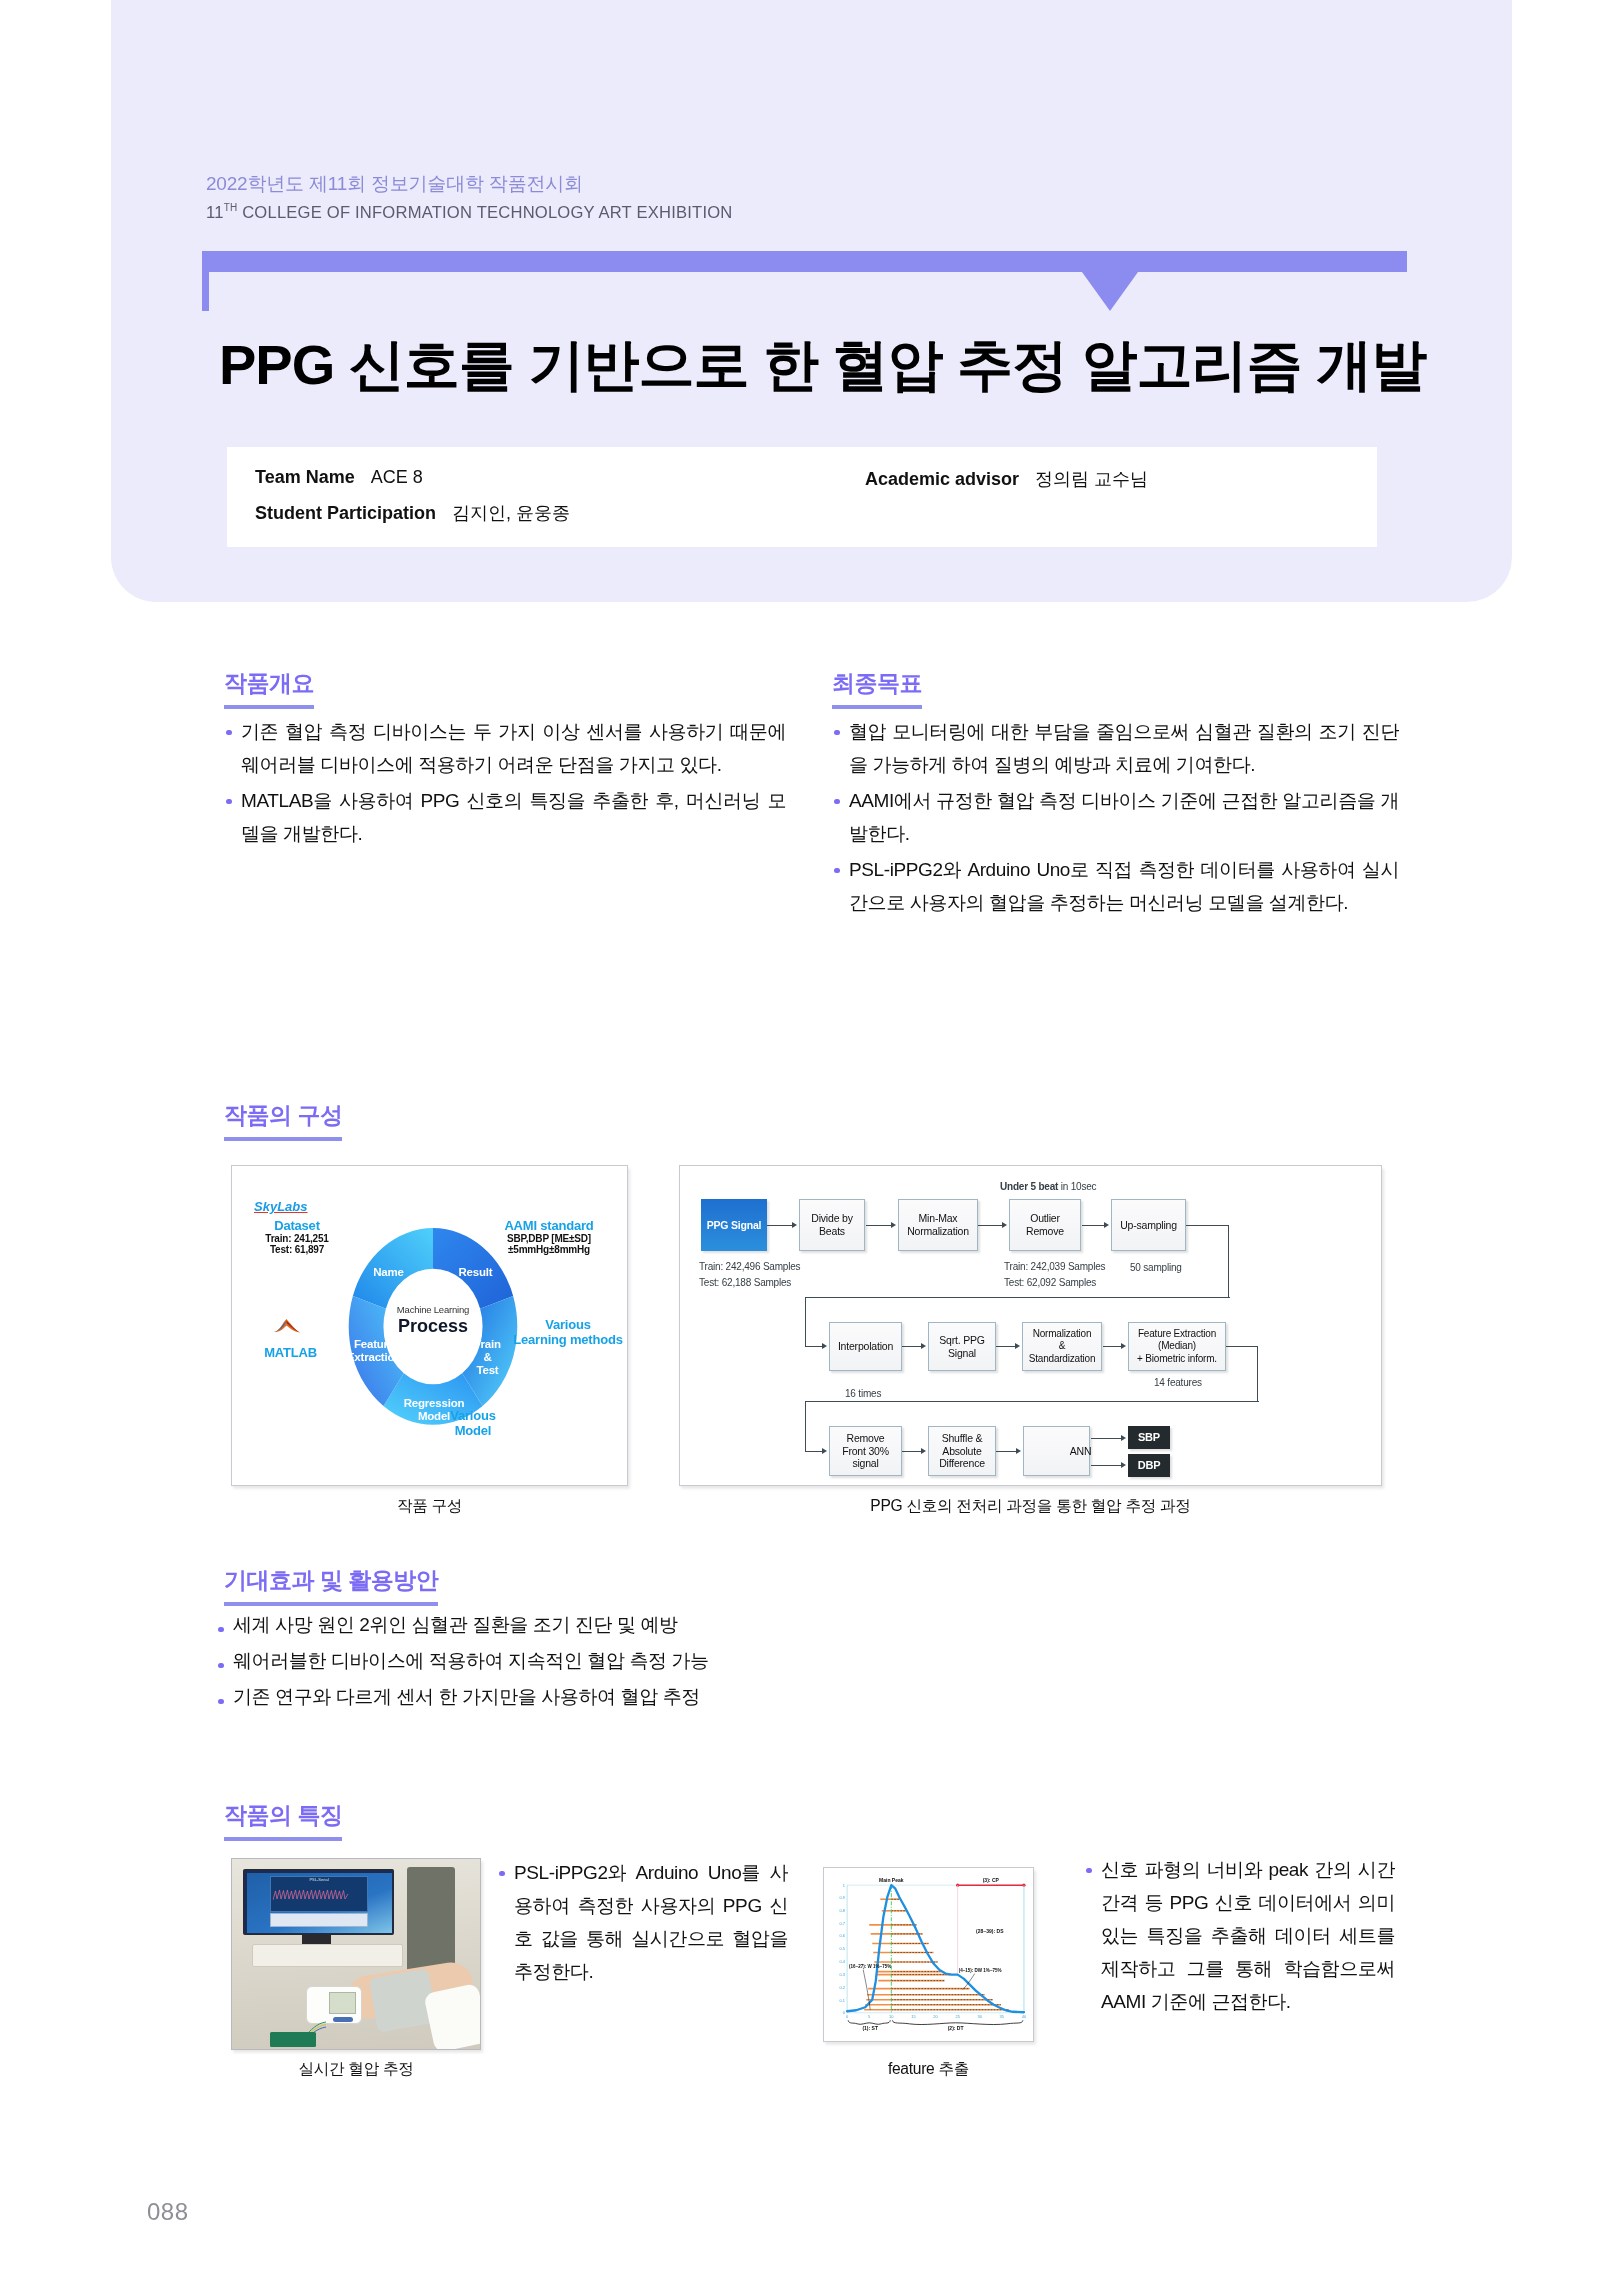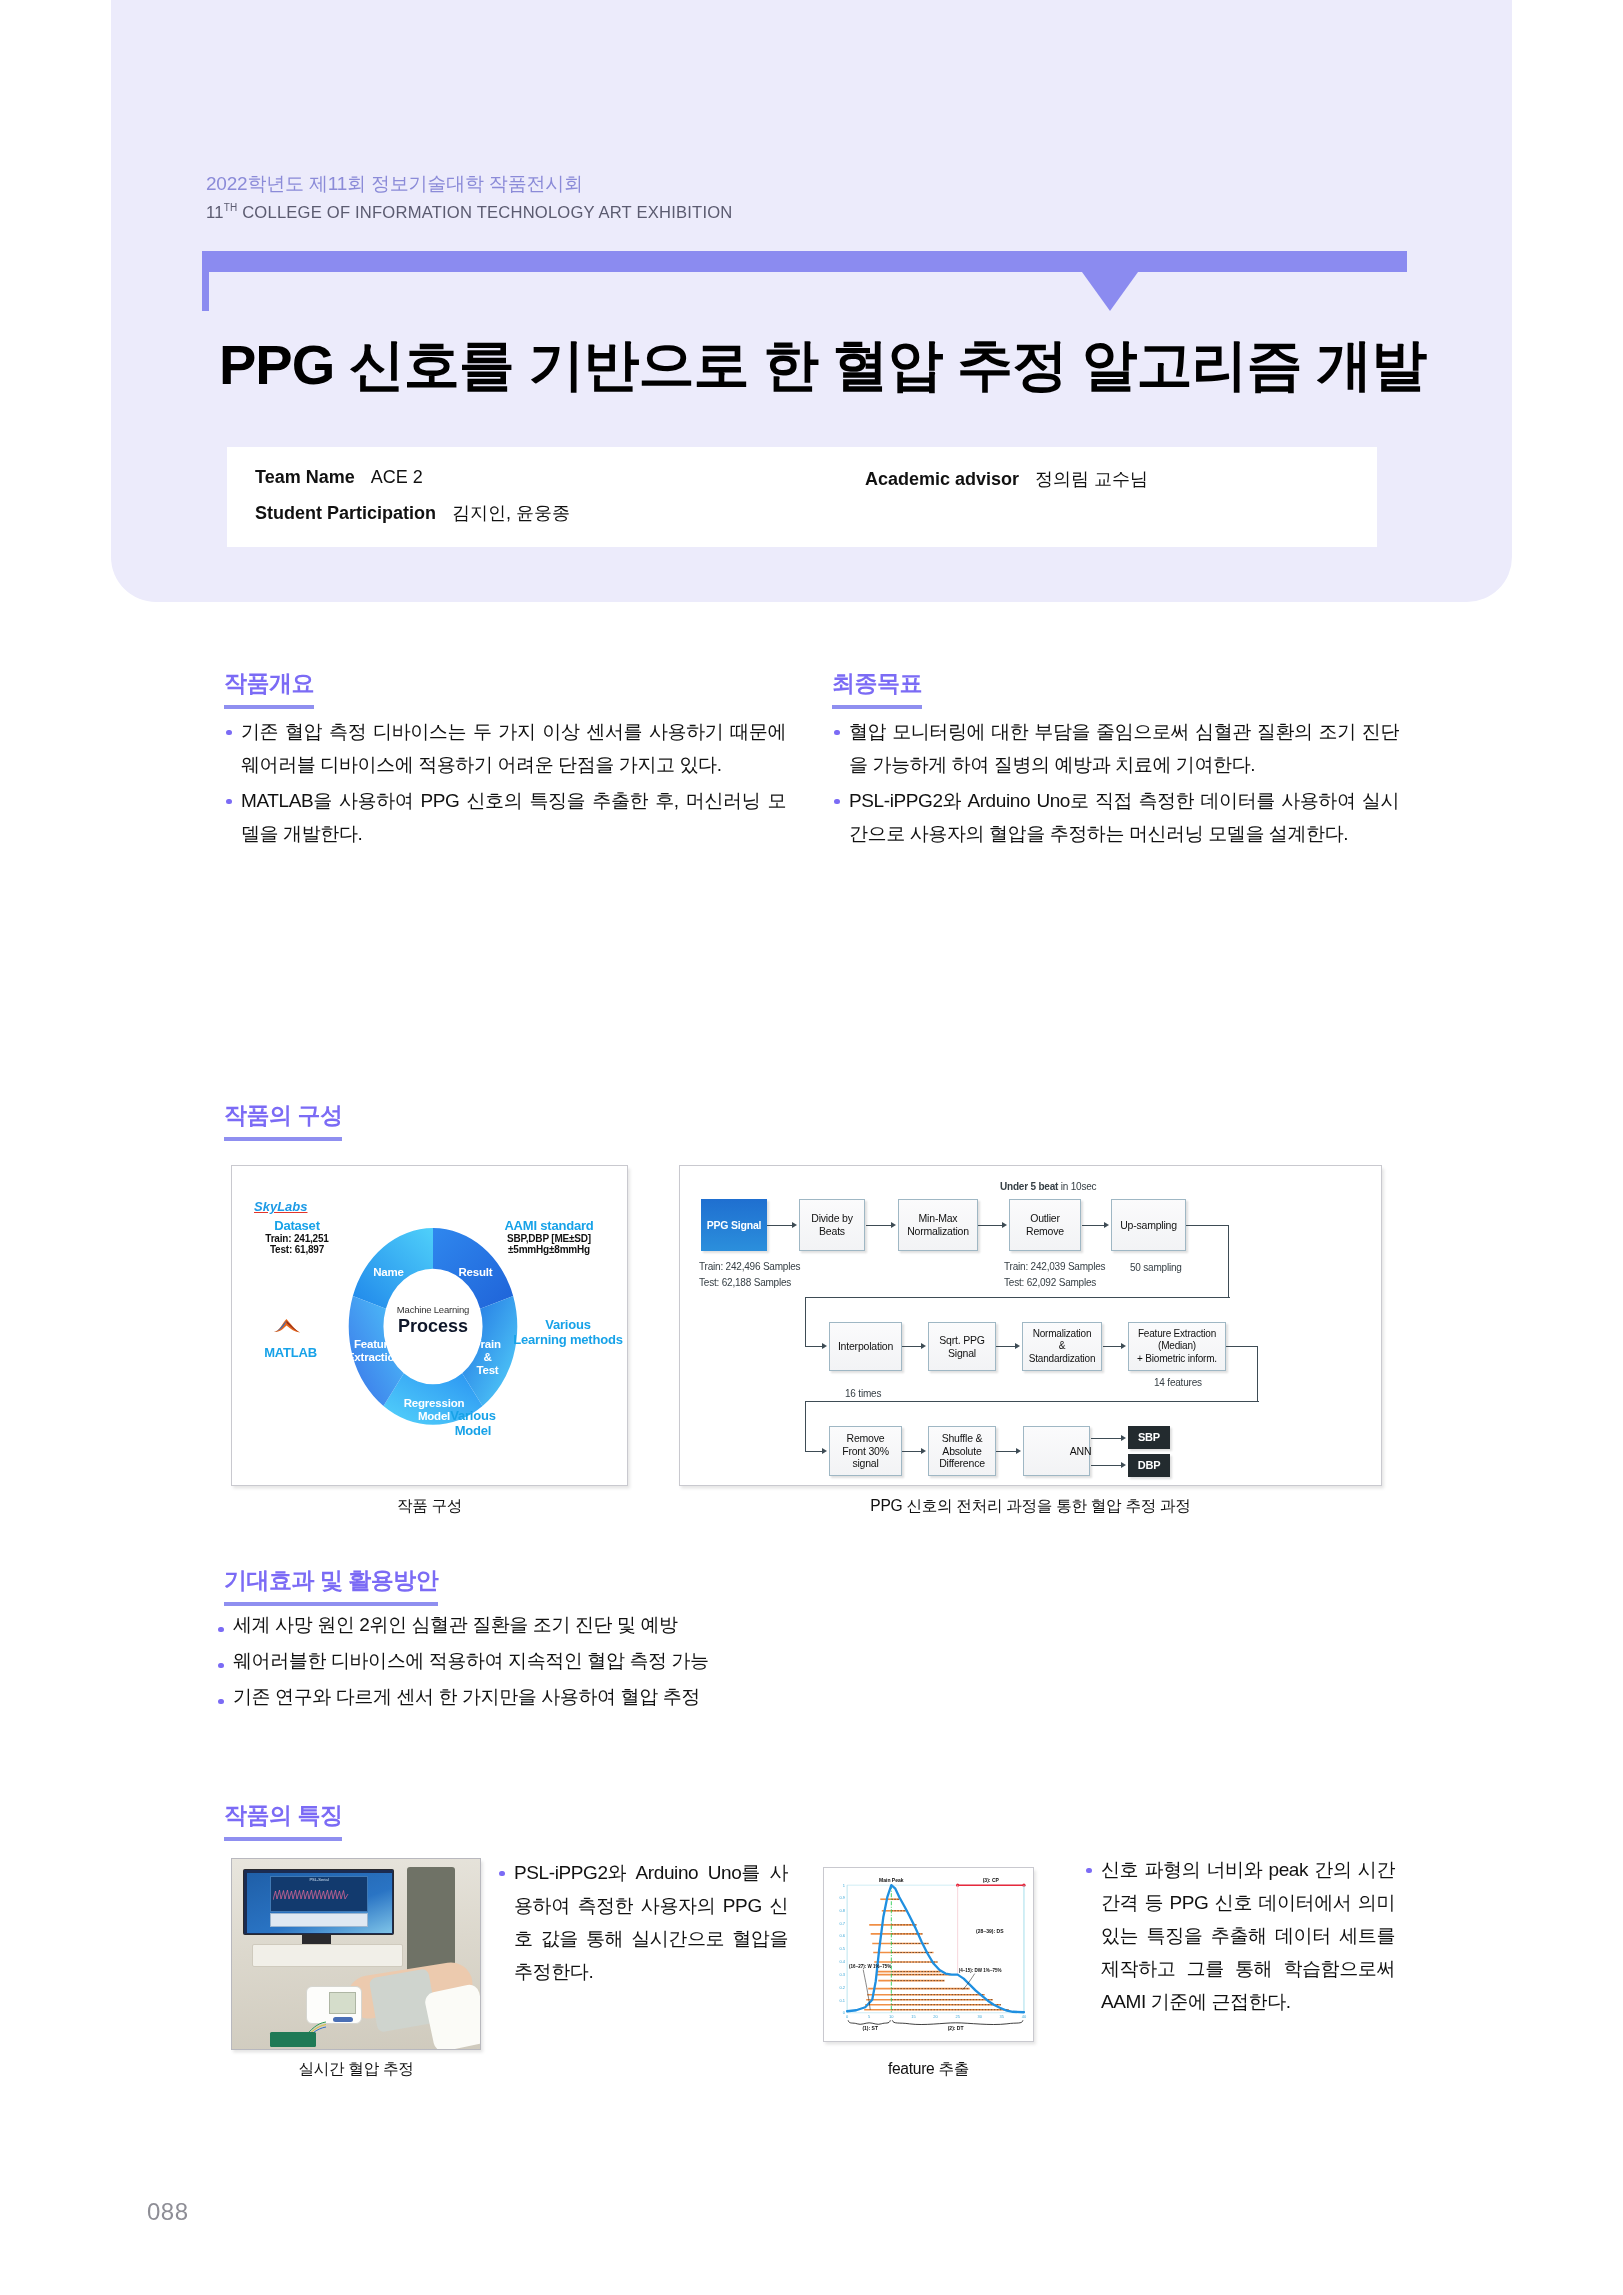--- a/index.html
+++ b/index.html
@@ -261,41 +261,42 @@
 
   <div class="ribbon"></div>
   <div class="ribbon-stem"></div>
   <div class="ribbon-notch"></div>
 
   <h1 class="main-title">PPG 신호를 기반으로 한 혈압 추정 알고리즘 개발</h1>
 
   <div class="info-box">
     <div class="info-row info-team">
       <span class="lbl">Team Name</span>
-      <span class="val">ACE 2</span>
+      <span class="val">ACE 8</span>
     </div>
     <div class="info-row info-advisor">
       <span class="lbl">Academic advisor</span>
       <span class="val">정의림 교수님</span>
     </div>
     <div class="info-row info-students">
       <span class="lbl">Student Participation</span>
       <span class="val">김지인, 윤웅종</span>
     </div>
   </div>
 
   <div class="sec-head" style="left:224px; top:668px;">작품개요</div>
   <ul class="bullets" style="left:224px; top:715px; width:562px;">
     <li>기존 혈압 측정 디바이스는 두 가지 이상 센서를 사용하기 때문에 웨어러블 디바이스에 적용하기 어려운 단점을 가지고 있다.</li>
     <li>MATLAB을 사용하여 PPG 신호의 특징을 추출한 후, 머신러닝 모델을 개발한다.</li>
   </ul>
 
   <div class="sec-head" style="left:832px; top:668px;">최종목표</div>
   <ul class="bullets" style="left:832px; top:715px; width:567px;">
     <li>혈압 모니터링에 대한 부담을 줄임으로써 심혈관 질환의 조기 진단을 가능하게 하여 질병의 예방과 치료에 기여한다.</li>
+    <li>AAMI에서 규정한 혈압 측정 디바이스 기준에 근접한 알고리즘을 개발한다.</li>
     <li>PSL-iPPG2와 Arduino Uno로 직접 측정한 데이터를 사용하여 실시간으로 사용자의 혈압을 추정하는 머신러닝 모델을 설계한다.</li>
   </ul>
 
   <div class="sec-head" style="left:224px; top:1100px;">작품의 구성</div>
 
   <div class="fig-frame" id="donut-fig">
     <div class="donut-wrap">
       <svg class="donut-svg" width="196" height="261" viewBox="0 0 390 520">
         <defs>
           <linearGradient id="gA" x1="0" y1="0" x2="1" y2="1">

